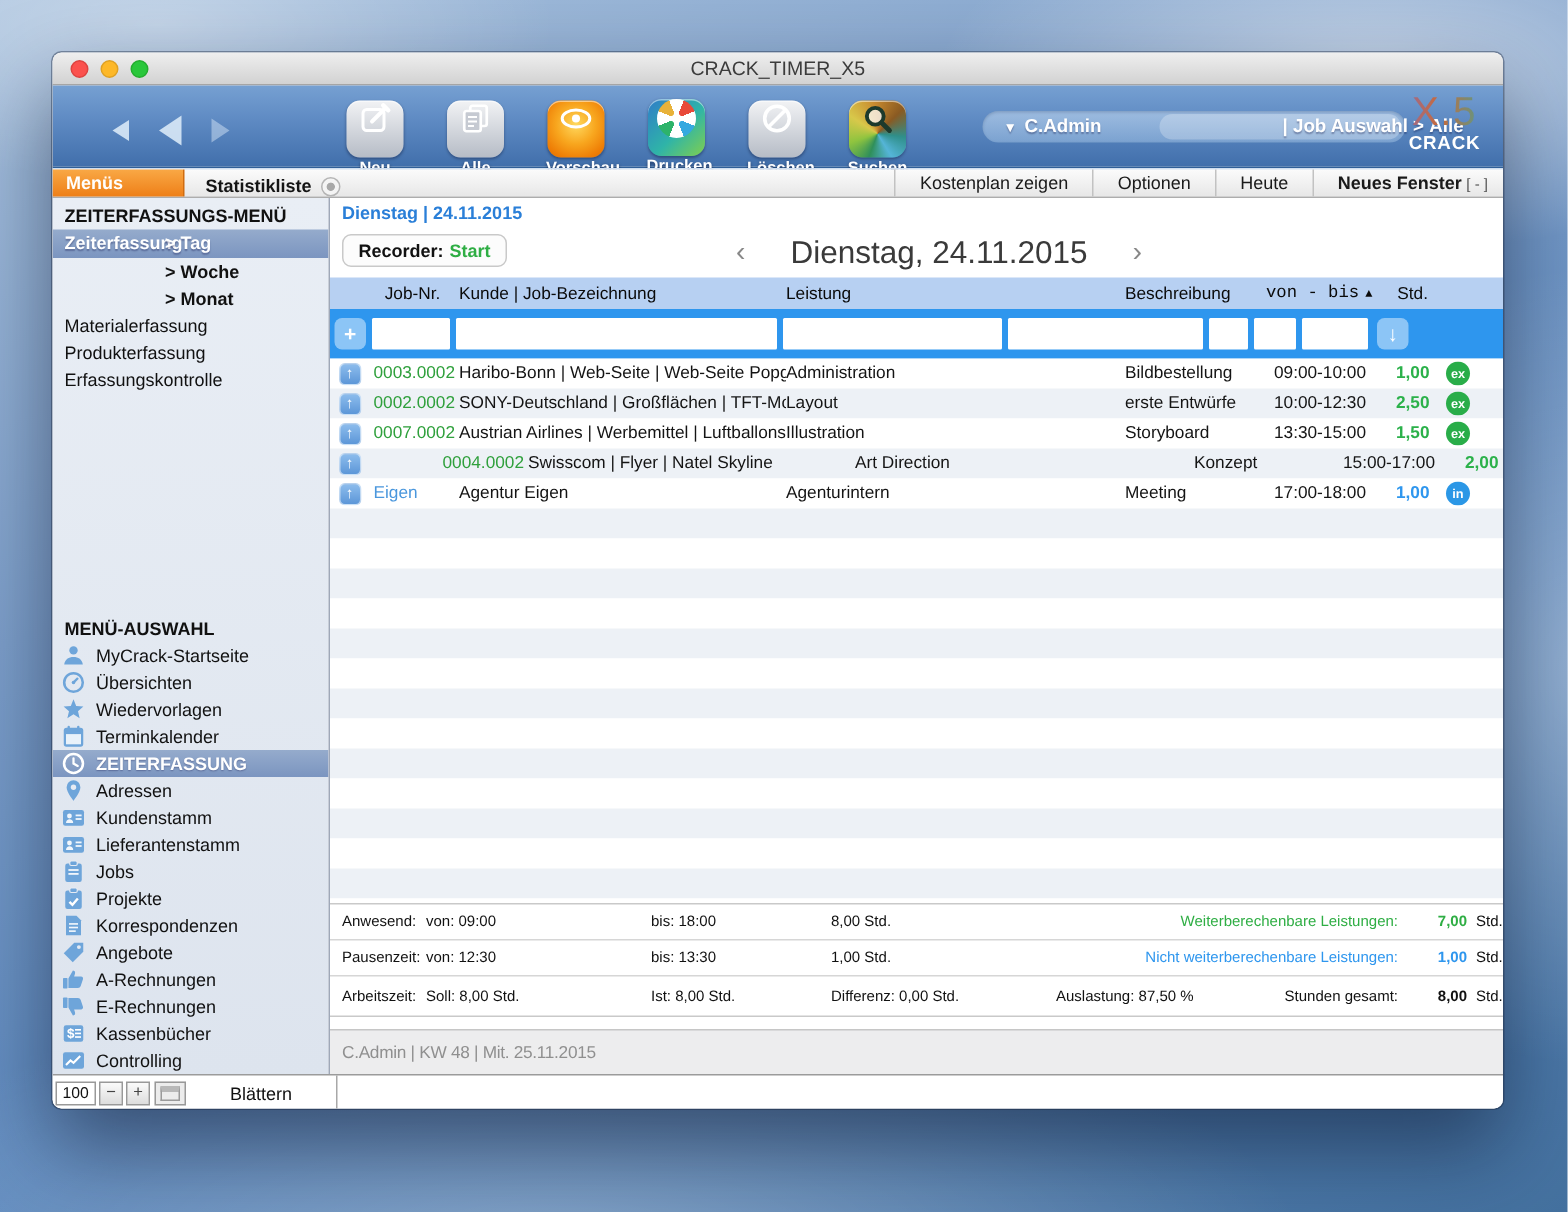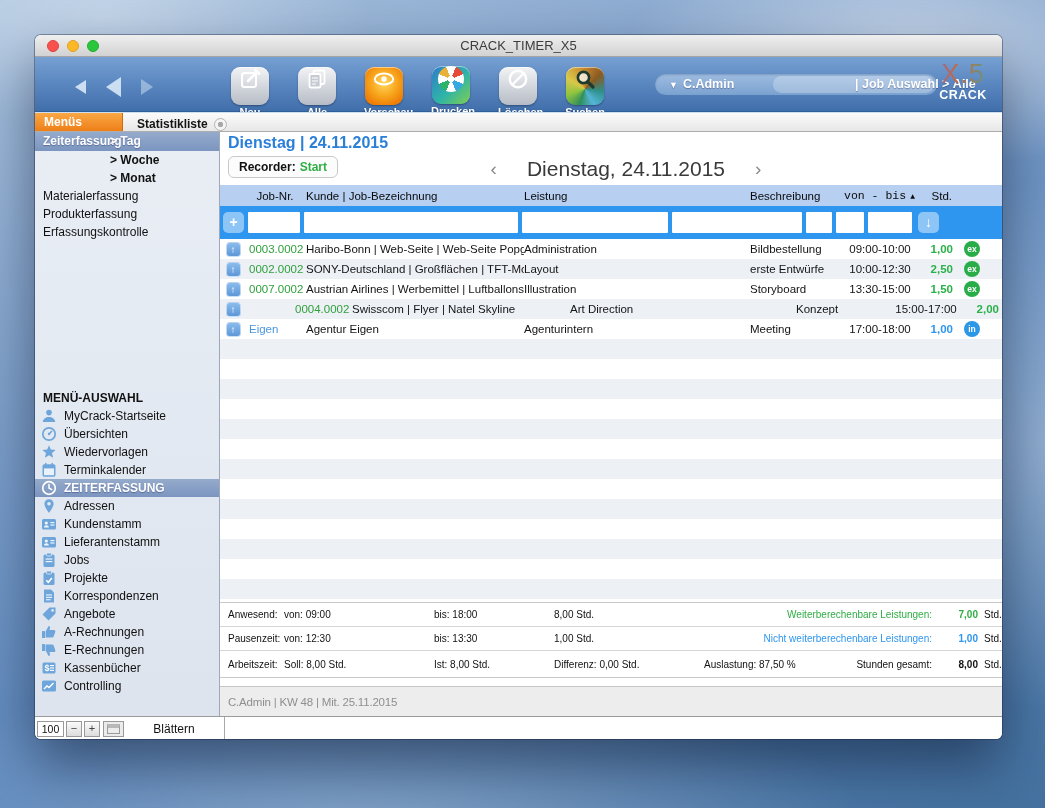--- a/index.html
+++ b/index.html
@@ -82,21 +82,21 @@
   .sub-item { font-weight:bold; font-size:12px; color:#111; padding:2px 8px 2px 75px; height:18px; }
   .side-item { font-size:12px; color:#111; padding:2px 8px; height:18px; }
   .side-gap { height:145px; }
   .mitem { display:flex; align-items:center; gap:7px; padding:0 6px; height:18px; font-size:12px; color:#111; }
   .mitem .icon { width:16px; height:16px; flex:none; color:#6ea5da; }
   .mitem .icon svg { width:16px; height:16px; display:block; }
   .mitem.active { background:linear-gradient(#95abcc,#7b95c0); color:#fff; font-weight:bold; text-shadow:0 1px 1px rgba(0,0,60,.3); }
   .mitem.active .icon { color:#fff; }
   
   .main { flex:1; position:relative; background:#fff; display:flex; flex-direction:column; }
-  .datelink { height:20px; line-height:21px; padding-left:8px; color:#2a7fd8; font-weight:bold; font-size:16px; }
+  .datelink { height:20px; line-height:21px; padding-left:8px; color:#2a7fd8; font-weight:bold; font-size:12px; }
   .recorder-row { height:33px; position:relative; flex:none; }
   .recorder-pill { position:absolute; left:8px; top:4px; border:1px solid #c9c9c9; border-radius:6px; background:#fcfcfc;
     padding:3px 10px; font-size:12px; font-weight:bold; color:#111; }
   .recorder-pill .start { color:#2fae44; margin-left:4px; }
   .date-nav { position:absolute; left:0; right:0; top:0; height:33px; display:flex; justify-content:center; align-items:center; gap:30px; }
   .chev { font-size:19px; color:#888; line-height:20px; }
   .nav-title { font-size:21px; color:#3a3a3a; }
   .thead { height:21px; background:#b7d0f2; display:flex; align-items:center; font-size:11.5px; color:#0a0a0a; flex:none; }
   .hc { flex:none; white-space:nowrap; overflow:hidden; }
   .sort { font-size:8px; margin-left:4px; }
@@ -238,25 +238,36 @@
       <div class="logo-bottom">CRACK</div>
     </div>
   </div>
 
   <div class="menurow">
     <div class="tab-menues">Menüs</div>
     <div class="tab-statistik">
       <span>Statistikliste</span>
       <span class="stat-circle"></span>
     </div>
+    <div class="menu-actions">
+      <div id="menu-actions-gen" style="display:flex">
+          <div class="menu-action">Kostenplan zeigen</div>
+          <div class="menu-action">Optionen</div>
+          <div class="menu-action">Heute</div>
+        </div>
+      <div class="menu-action new-window">
+        <span>Neues Fenster</span><span class="suffix">[ - ]</span>
+      </div>
+    </div>
   </div>
 
   <div class="content">
 
     <div class="sidebar">
+      <div class="side-header">ZEITERFASSUNGS-MENÜ</div>
       <div class="active-row">
         <span class="parent">Zeiterfassung</span>
         <span>&gt; Tag</span>
       </div>
       <div class="sub-item">&gt; Woche</div>
       <div class="sub-item">&gt; Monat</div>
       <div id="side-items">
           <div class="side-item">Materialerfassung</div>
           <div class="side-item">Produkterfassung</div>
           <div class="side-item">Erfassungskontrolle</div>

